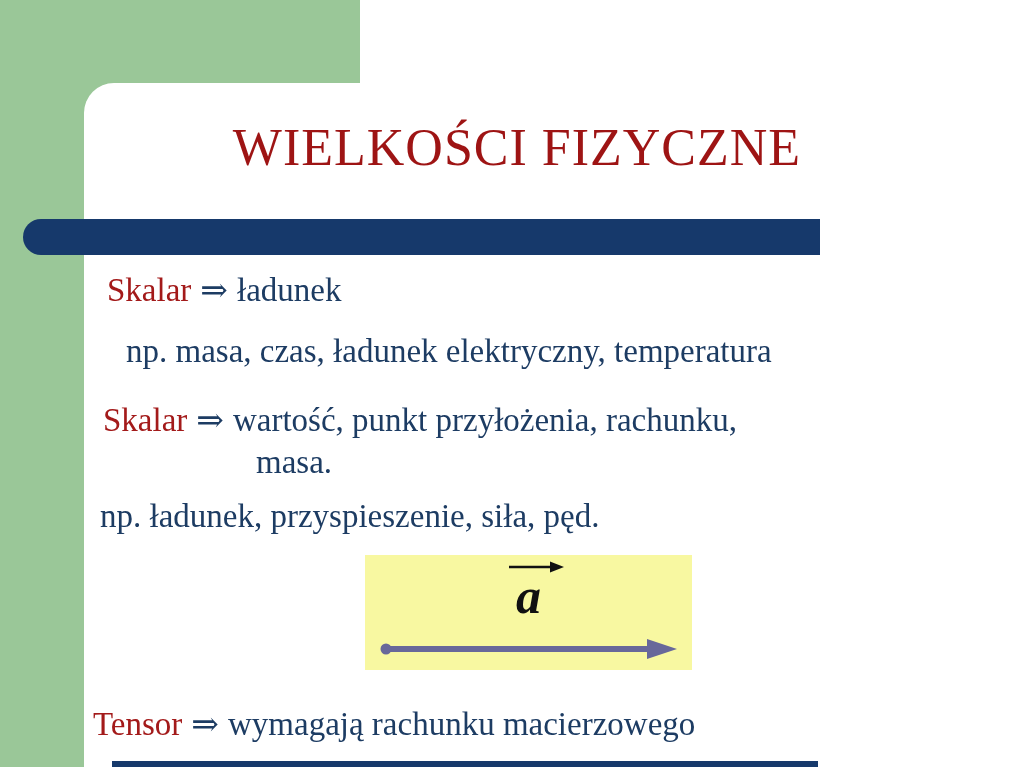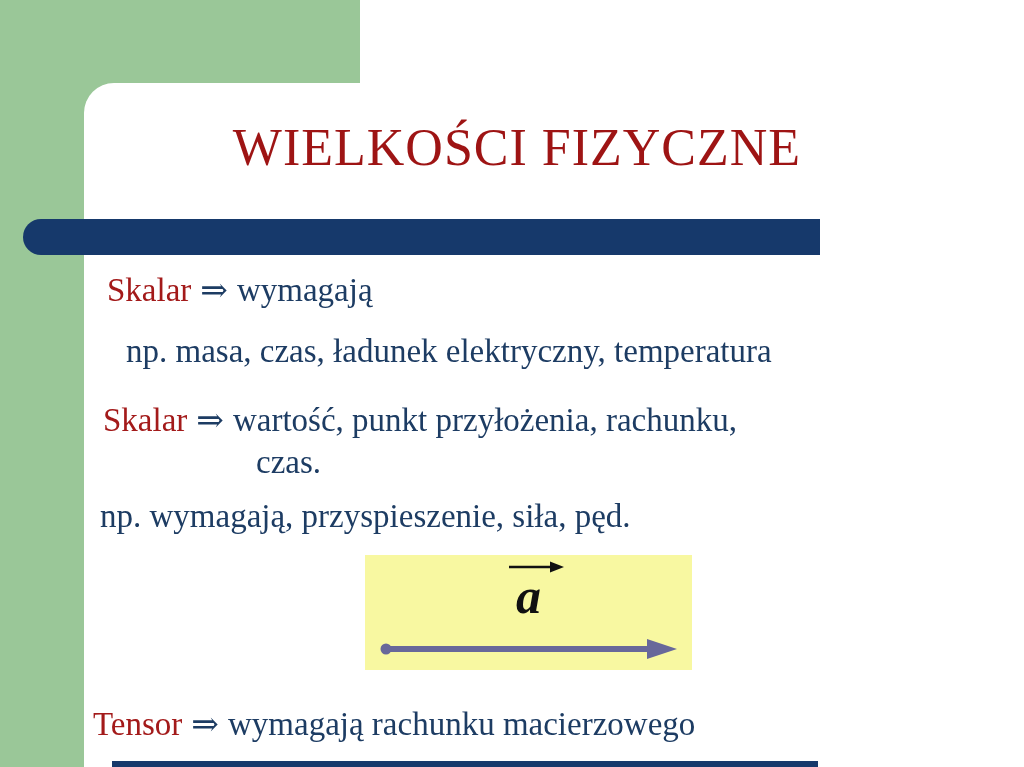--- a/index.html
+++ b/index.html
@@ -66,32 +66,32 @@
   <div class="green-top"></div>
   <div class="green-left"></div>
   <div class="green-corner-patch"></div>
   <div class="content-area"></div>
 
   <div class="title">WIELKOŚCI FIZYCZNE</div>
 
   <div class="navy-bar"></div>
 
   <div class="line l-skalar">
-    <span class="term">Skalar</span><span class="implies">⇒</span><span>wymagają</span>
+    <span class="term">Skalar</span><span class="implies">⇒</span><span>ładunek</span>
   </div>
 
   <div class="line l-skalar-ex">np. masa, czas, ładunek elektryczny, temperatura</div>
 
   <div class="line l-wektor">
     <span class="term">Skalar</span><span class="implies">⇒</span><span>wartość, punkt przyłożenia, rachunku,</span>
   </div>
 
-  <div class="line l-zwrot">czas.</div>
+  <div class="line l-zwrot">masa.</div>
 
-  <div class="line l-wektor-ex">np. wymagają, przyspieszenie, siła, pęd.</div>
+  <div class="line l-wektor-ex">np. ładunek, przyspieszenie, siła, pęd.</div>
 
   <div class="figure">
     <div class="vec-symbol-wrap">
       <svg class="vec-hat" width="58" height="16" viewBox="0 0 58 16">
         <line x1="2" y1="8" x2="44" y2="8" stroke="#111" stroke-width="2.6"></line>
         <polygon points="43,2.5 57,8 43,13.5" fill="#111"></polygon>
       </svg>
       <span class="vec-letter">a</span>
     </div>
     <svg class="vec-arrow" width="300" height="22" viewBox="0 0 300 22">

